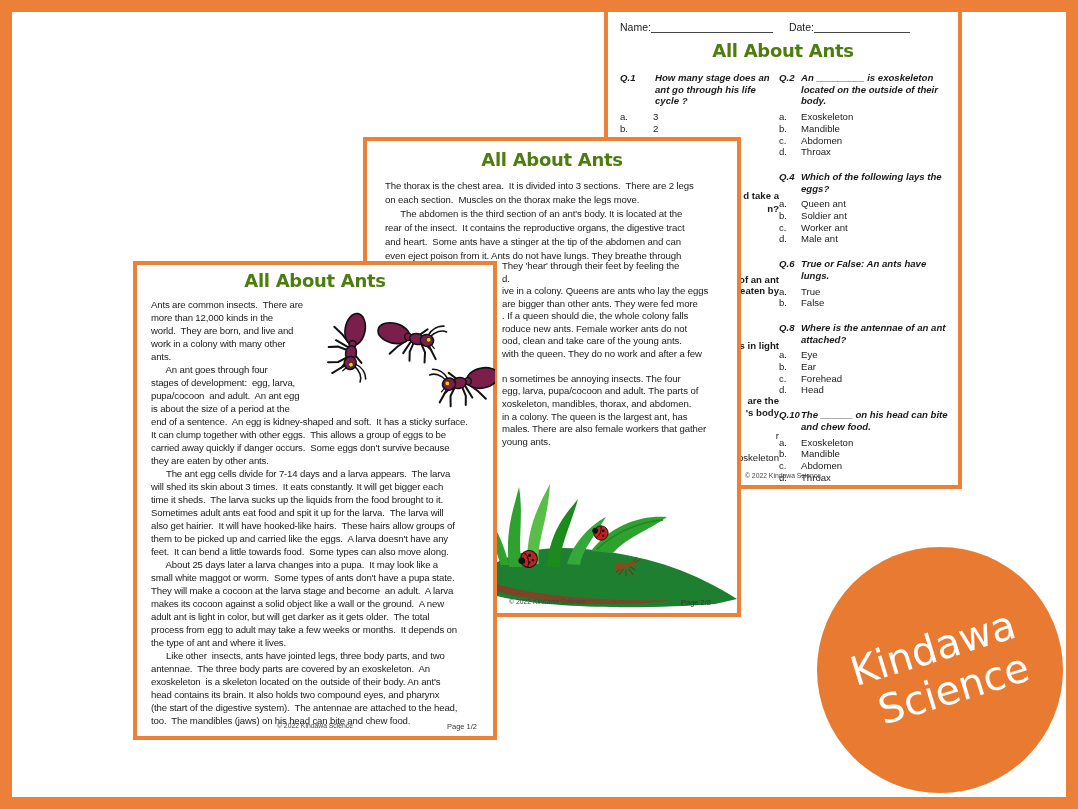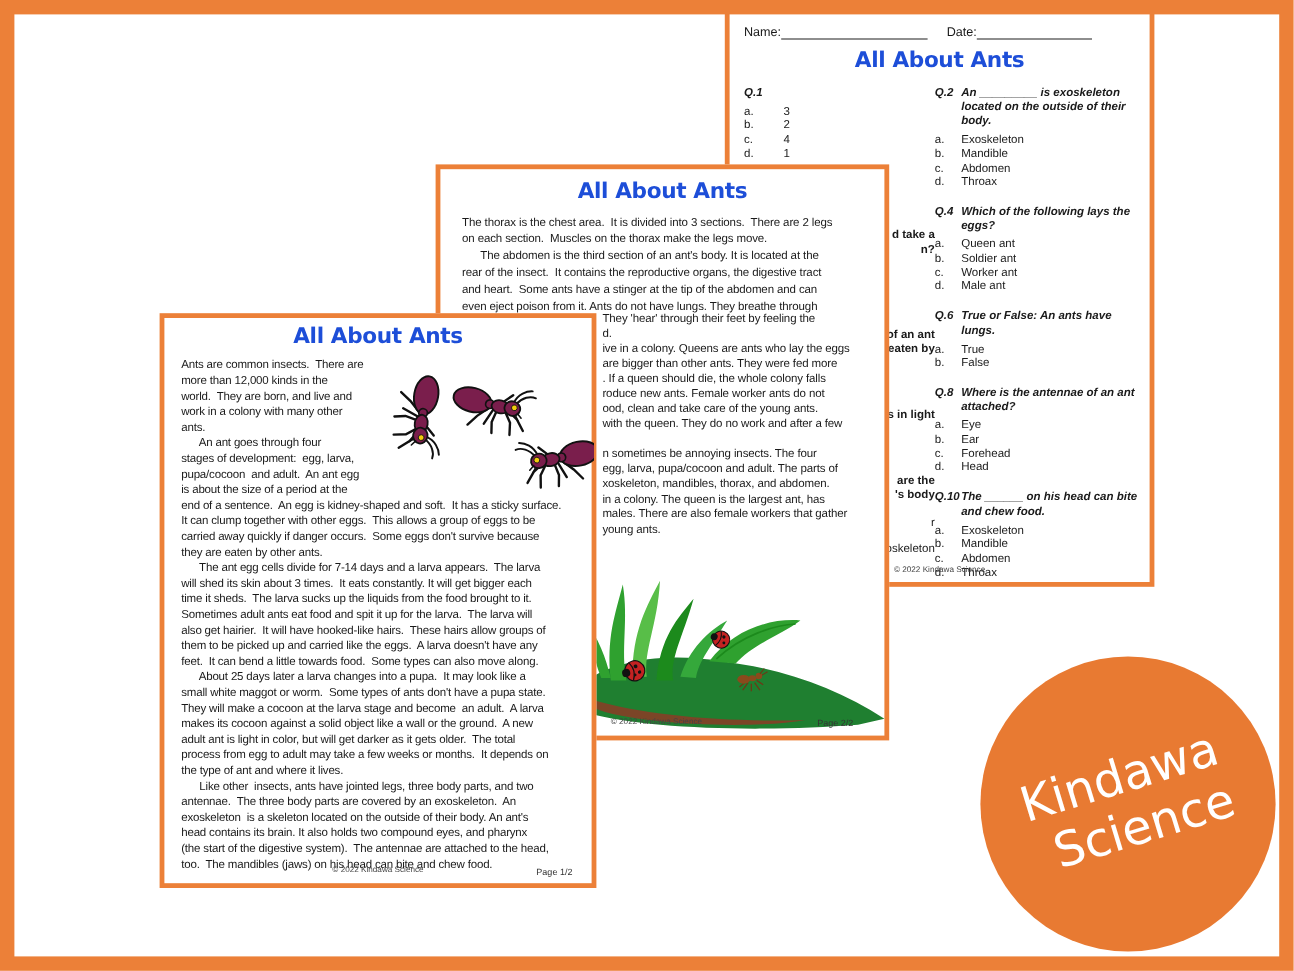--- a/index.html
+++ b/index.html
@@ -6,21 +6,21 @@
   body{
     width:1078px;height:809px;position:relative;overflow:hidden;background:#ffffff;
     font-family:"Liberation Sans",sans-serif;color:#1a1a1a;
   }
   .frame{position:absolute;inset:0;border:12px solid #EC8038;z-index:50;pointer-events:none;box-sizing:border-box;}
   .page{position:absolute;background:#ffffff;border:4px solid #EC8038;box-sizing:border-box;}
   .page-quiz{left:604px;top:5px;width:358px;height:484px;z-index:1;}
   .page-two{left:363px;top:137px;width:378px;height:480px;z-index:2;}
   .page-one{left:133px;top:261px;width:364px;height:479px;z-index:3;}
   .page h1{
-    font-family:"DejaVu Sans",sans-serif;font-weight:bold;color:#1d4ed8;
+    font-family:"DejaVu Sans",sans-serif;font-weight:bold;color:#4d7c0f;
     font-size:18px;text-align:center;margin:0;letter-spacing:-0.3px;
   }
   
   .nd-row{display:flex;align-items:flex-end;font-size:10.5px;margin:10px 14px 0 12px;}
   .nd-line{border-bottom:1px solid #444;height:13px;}
   .name-line{width:122px;margin-right:16px;}
   .date-line{width:96px;}
   .page-quiz h1{margin-top:7px;}
   .qwrap{position:relative;margin-top:11px;font-size:9.6px;line-height:11.7px;}
   .qcol-left{position:absolute;left:12px;top:0;width:162px;}
@@ -69,20 +69,21 @@
     <span class="nd-line name-line"></span>
     <span>Date:</span>
     <span class="nd-line date-line"></span>
   </div>
   <h1>All About Ants</h1>
   <div class="qwrap">
     <div class="qcol-left">
       <div class="q">
         <div class="q-head">
           <span class="q-num">Q.1</span>
+          <span class="q-text">How many stage does an ant go through his life cycle ?</span>
         </div>
         <div class="opt">
             <span class="opt-letter">a.</span>
             <span>3</span>
           </div>
         <div class="opt">
             <span class="opt-letter">b.</span>
             <span>2</span>
           </div>
         <div class="opt">

